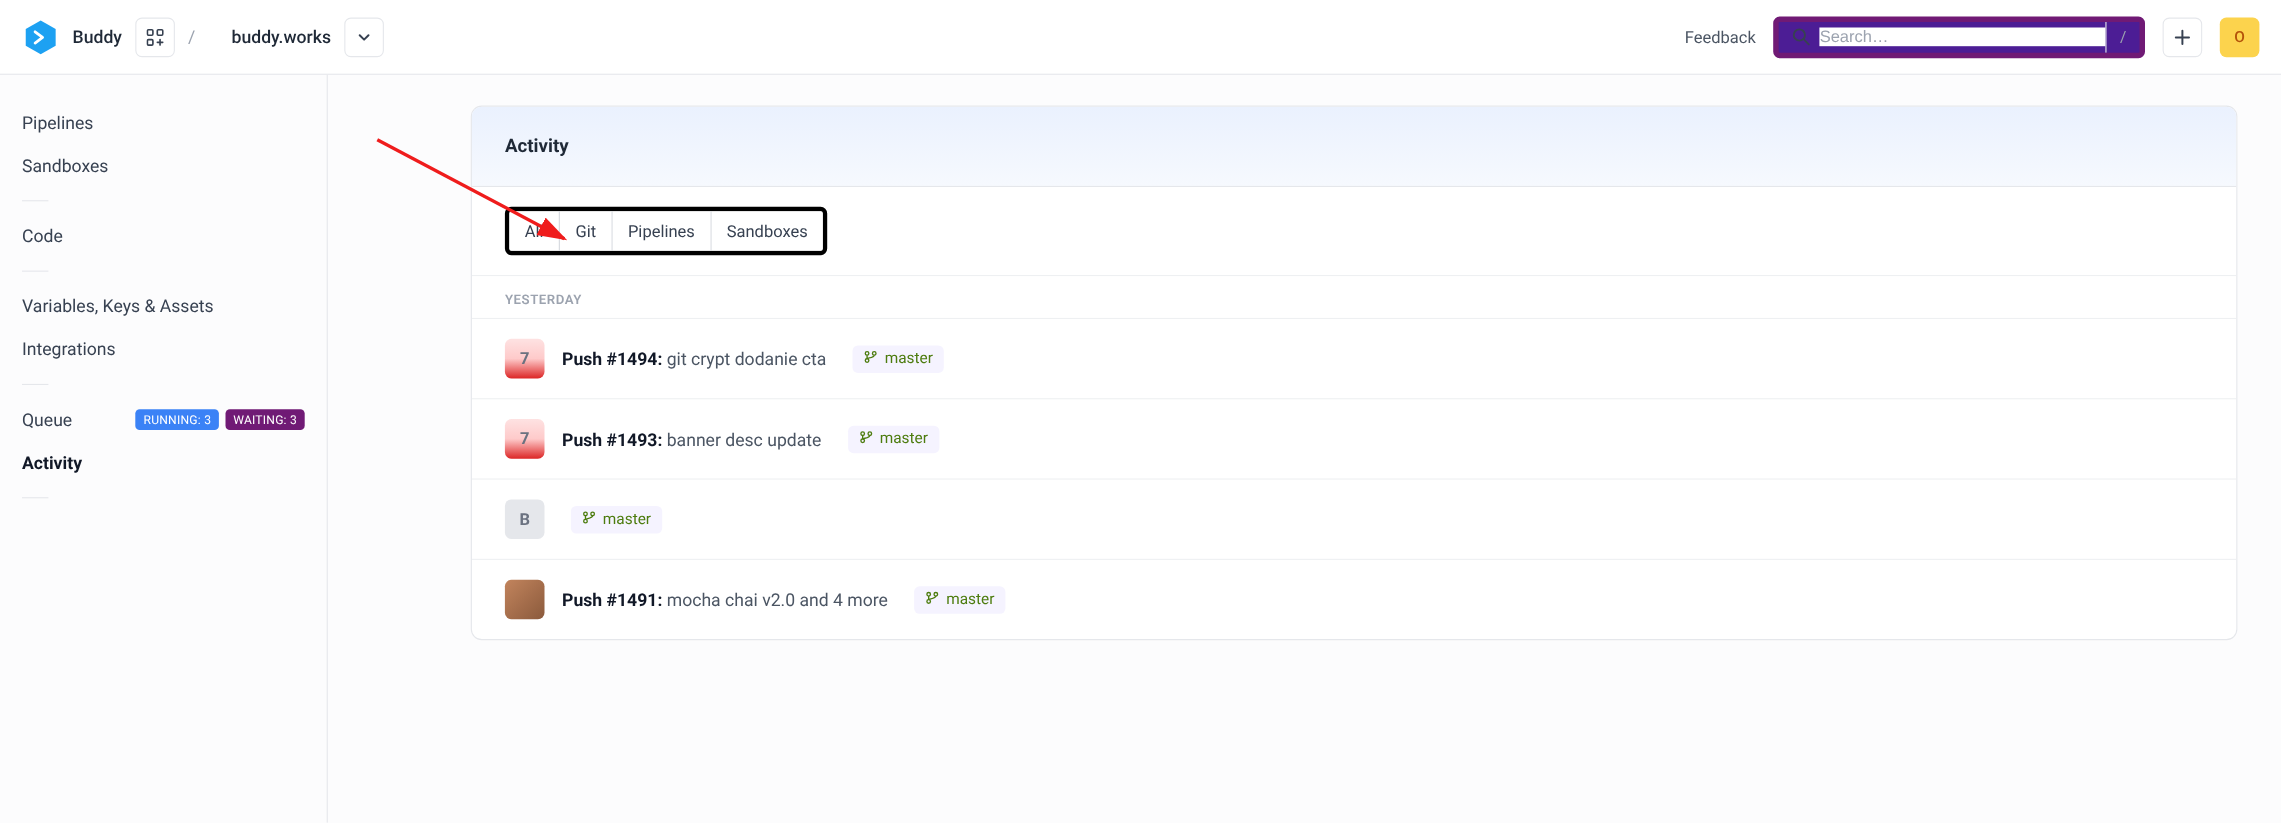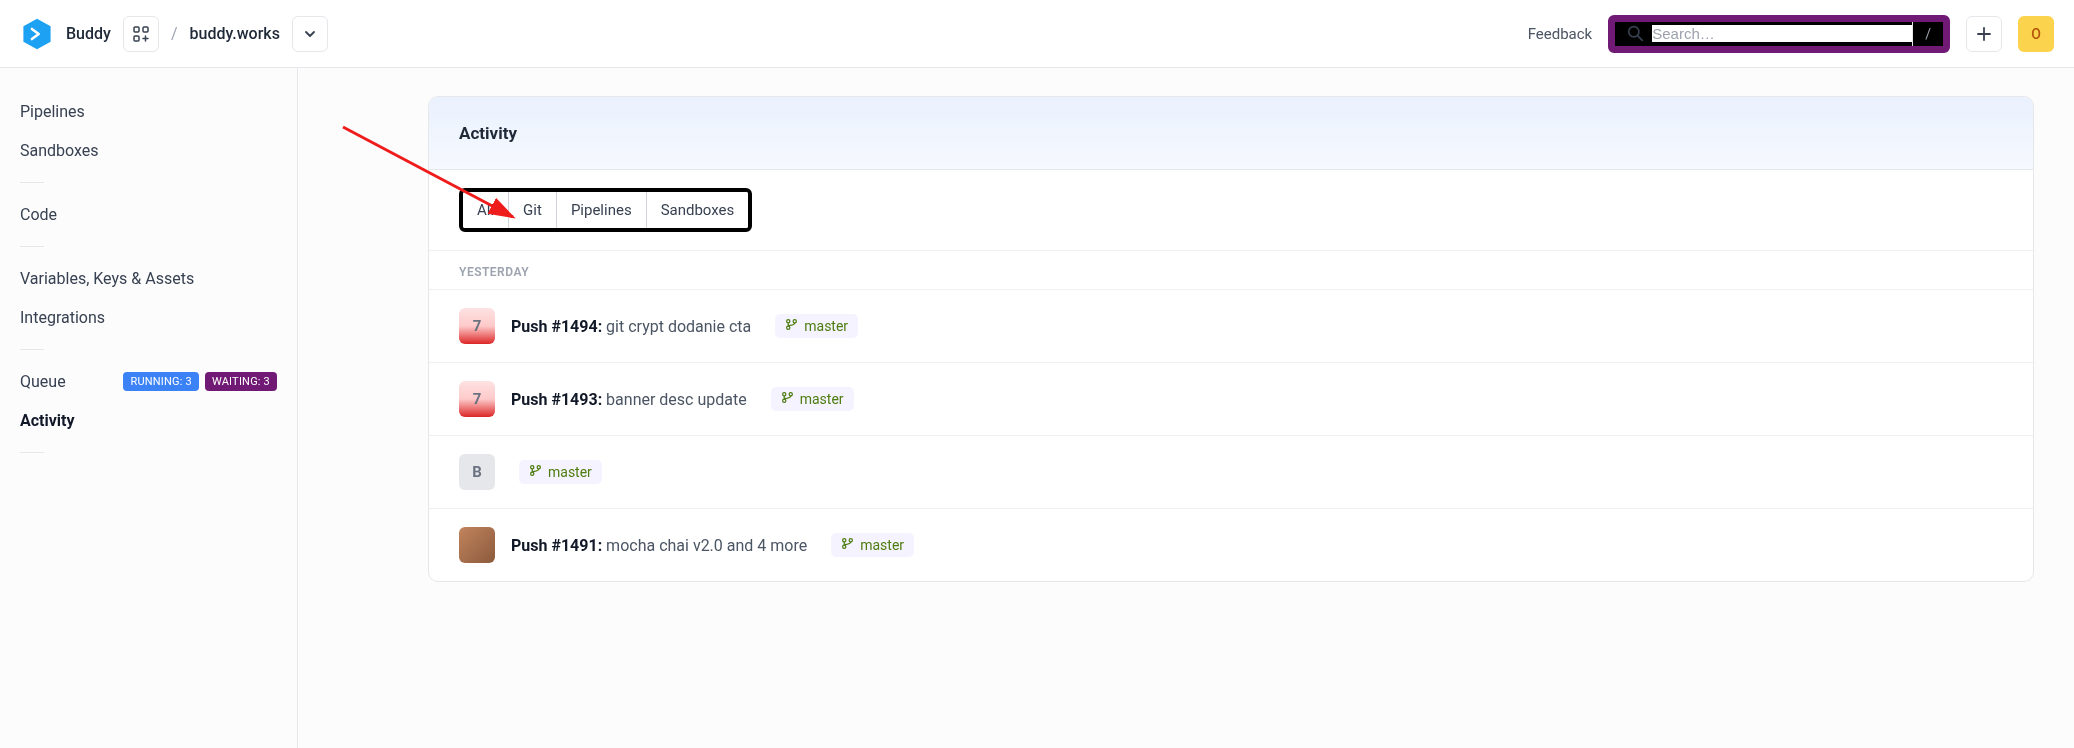--- a/index.html
+++ b/index.html
@@ -6,24 +6,24 @@
     body { font-family: -apple-system, BlinkMacSystemFont, "Segoe UI", Roboto, sans-serif; font-size: 14px; color: #1f2937; background: #fcfcfd; }
     
     
     .header { height: 68px; display: flex; align-items: center; justify-content: space-between; padding: 0 20px; border-bottom: 1px solid #e5e7eb; background: #fff; }
     .header-left { display: flex; align-items: center; gap: 12px; }
     .logo { width: 34px; height: 34px; display: flex; align-items: center; justify-content: center; }
     .logo svg { width: 34px; height: 34px; }
     .brand { font-size: 16px; font-weight: 500; }
     .icon-btn { width: 36px; height: 36px; border: 1px solid #e5e7eb; border-radius: 6px; background: #fff; display: flex; align-items: center; justify-content: center; cursor: pointer; }
     .breadcrumb-sep { color: #9ca3af; font-size: 16px; }
-    .breadcrumb-item { font-size: 16px; font-weight: 500; color: #1f2937; }
+    .breadcrumb-item { font-size: 16px; font-weight: 500; color: #1f2937; margin-left: 21px; }
     .header-right { display: flex; align-items: center; gap: 16px; }
     .feedback-link { color: #4b5563; font-size: 15px; cursor: pointer; }
-    .search-wrap { display: flex; align-items: center; border: 7px solid #701a75; border-radius: 6px; height: 38px; background: #000000; overflow: hidden; }
+    .search-wrap { display: flex; align-items: center; border: 5px solid #701a75; border-radius: 6px; height: 38px; background: #4c1d95; overflow: hidden; }
     .search-icon-box { padding: 0 8px 0 12px; display: flex; align-items: center; }
     .search-input { border: none; outline: none; font-size: 15px; width: 260px; padding: 0; }
     .search-input::placeholder { color: #9ca3af; }
     .search-kbd { border-left: 1px solid #e5e7eb; padding: 0 12px; color: #9ca3af; height: 100%; display: flex; align-items: center; font-size: 14px; }
     .avatar { width: 36px; height: 36px; border-radius: 6px; background: #fcd34d; display: flex; align-items: center; justify-content: center; color: #b45309; font-weight: 500; }
     
     
     .layout { display: flex; gap: 40px; }
     .sidebar { width: 298px; border-right: 1px solid #e5e7eb; padding: 24px 20px; min-height: calc(748px - 68px); }
     .sidebar-item { display: flex; align-items: center; justify-content: space-between; padding: 10px 0; font-size: 16px; color: #374151; cursor: pointer; }

